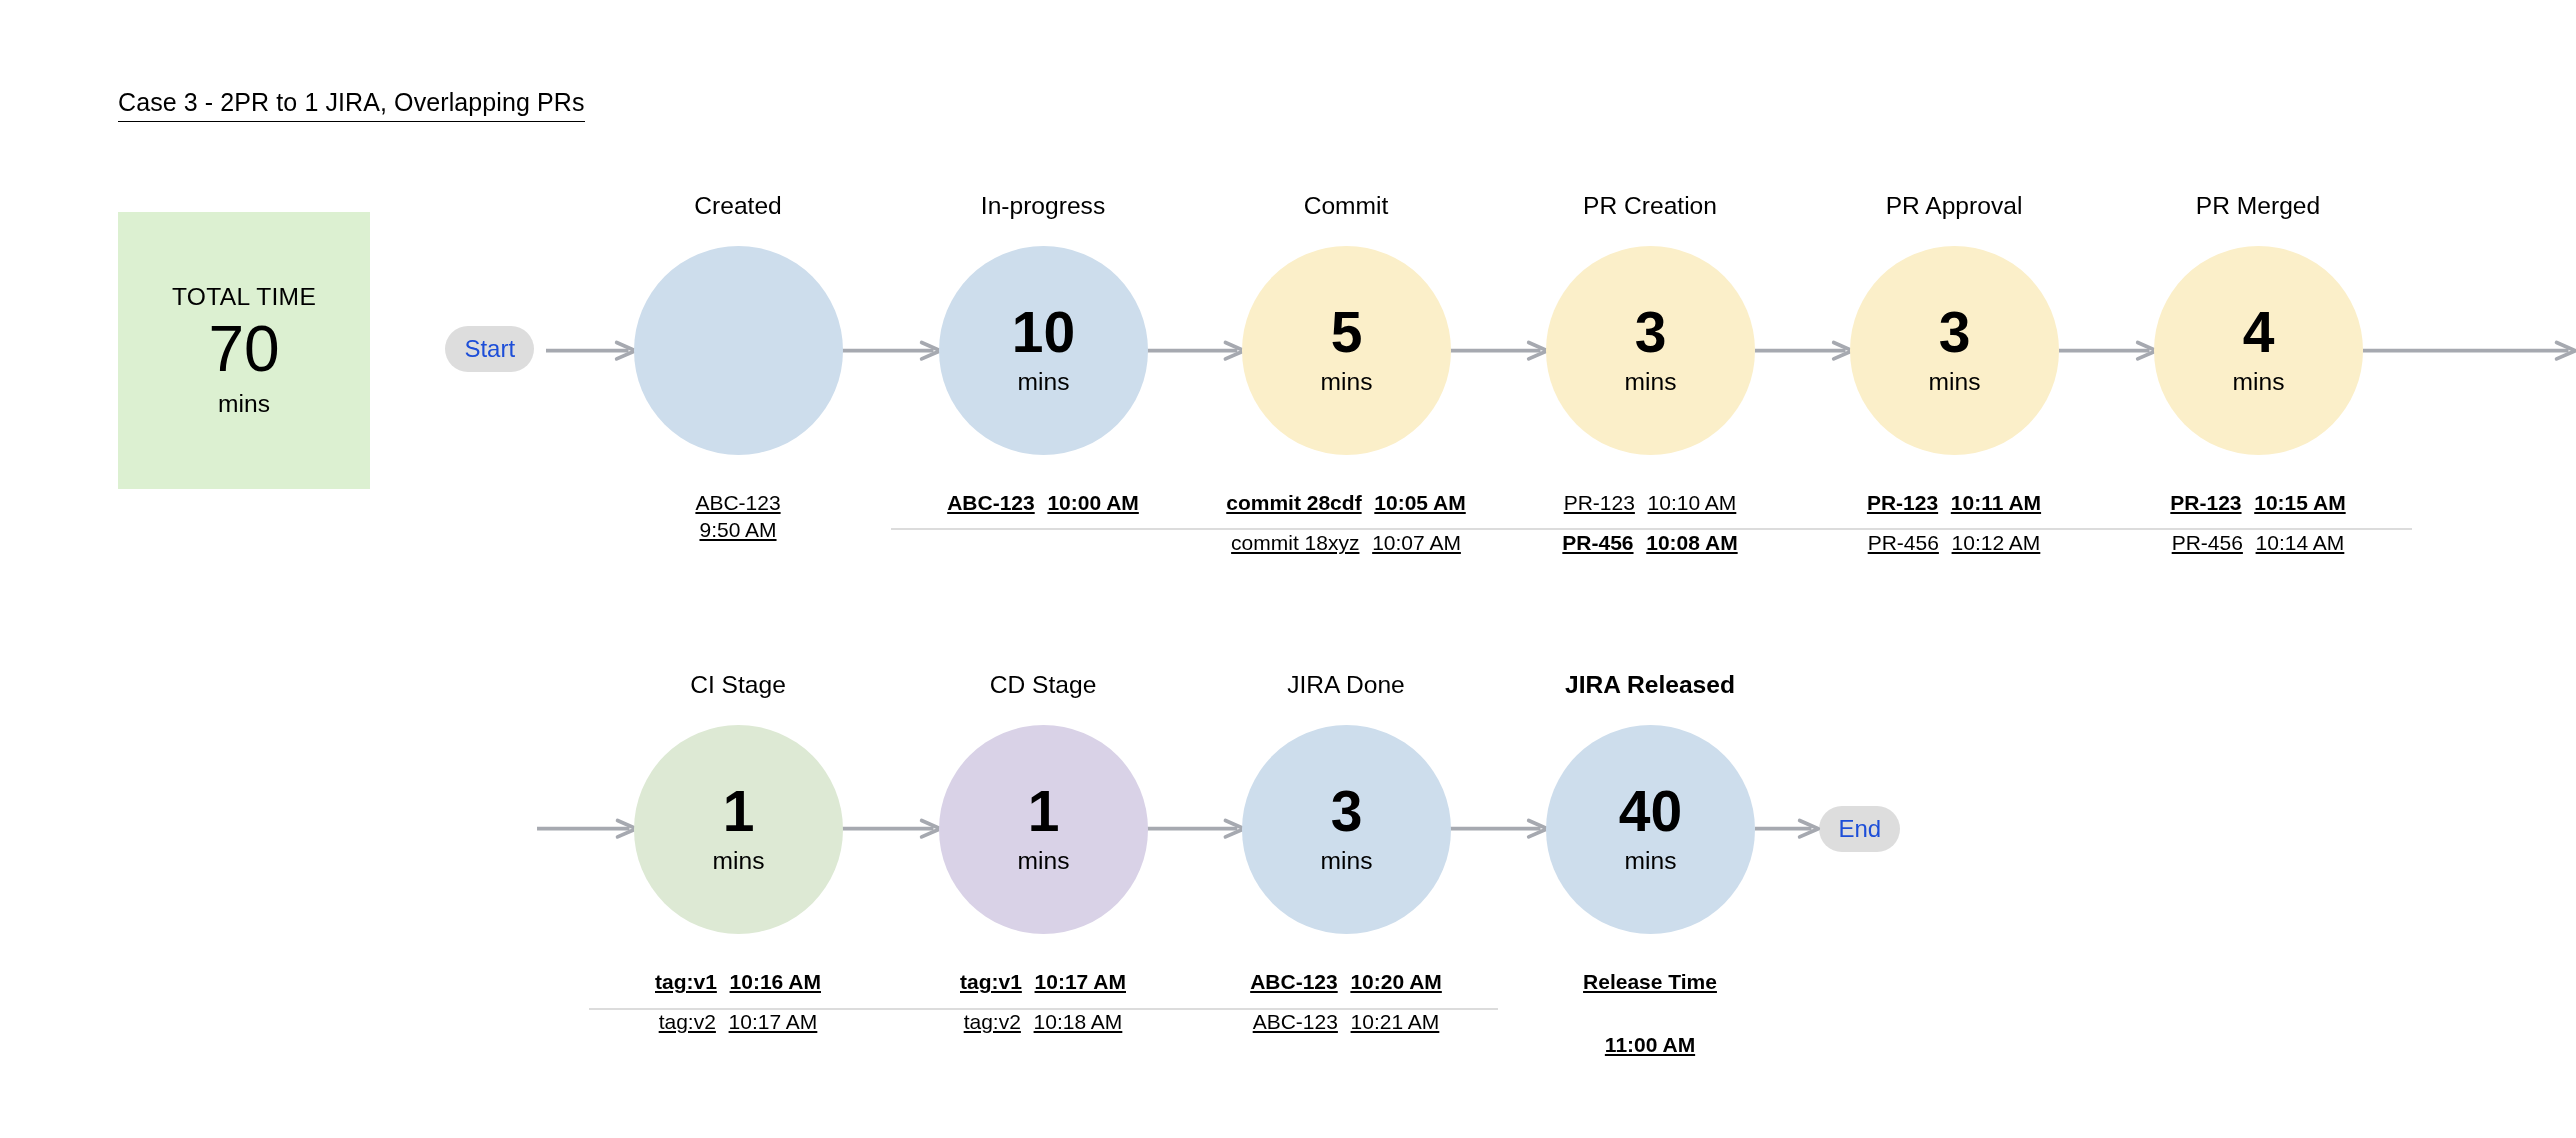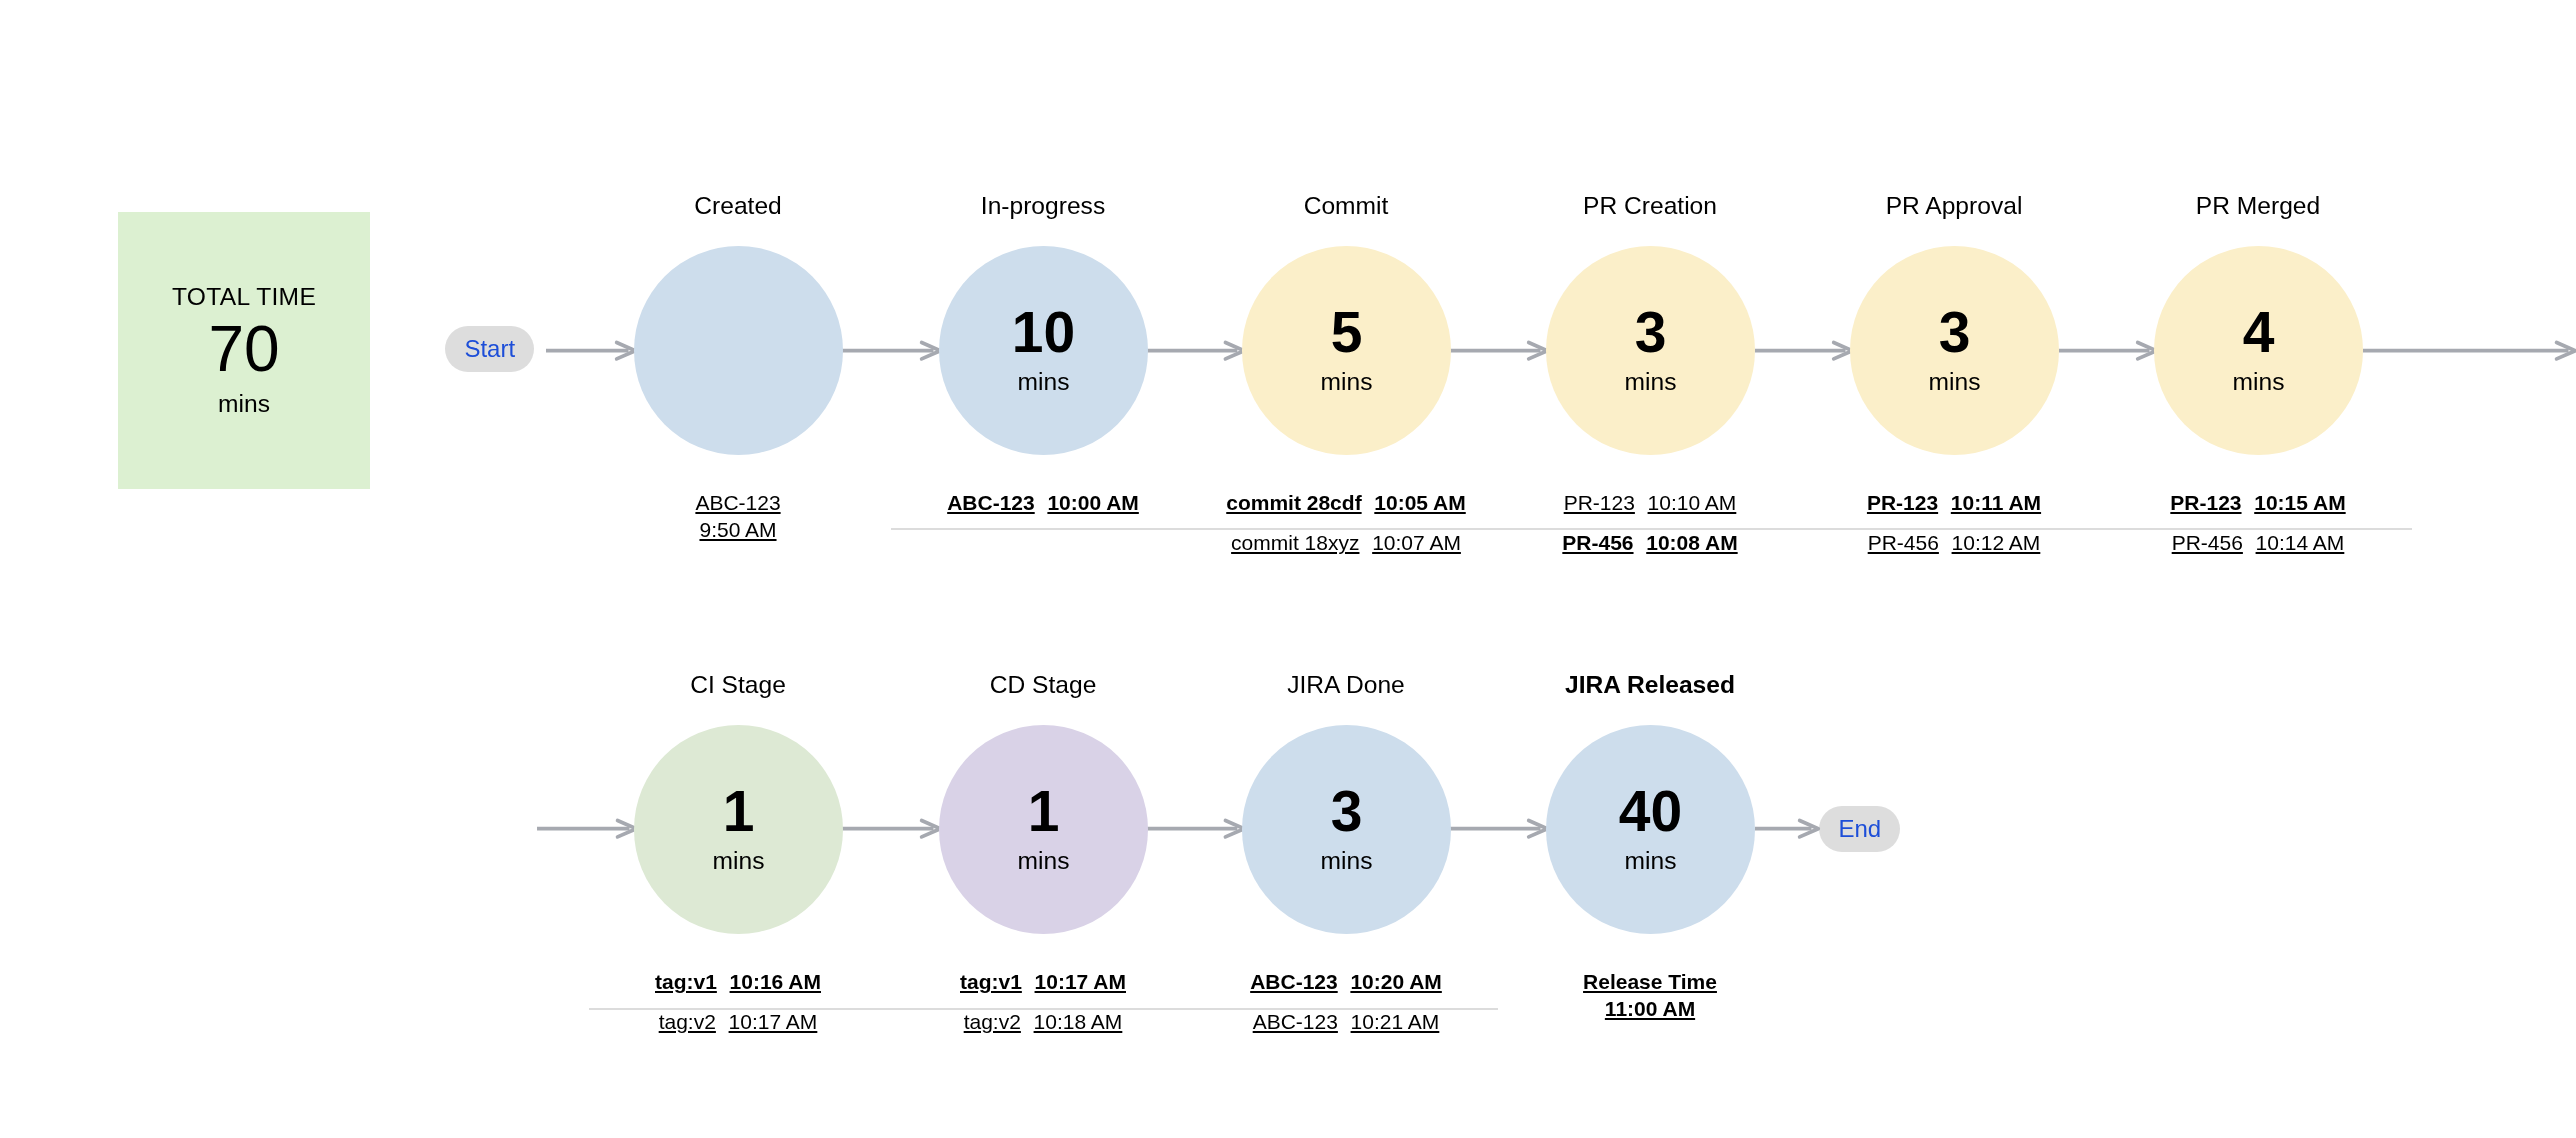--- a/index.html
+++ b/index.html
@@ -103,20 +103,21 @@
   .det-sp-top { height: 19.4px; }
 
   
   .sep { position: absolute; height: 1.5px; background: #dcdcdc; }
 </style>
 </head>
 <body>
 
 <div id="stage">
 
+  <div class="title">Case 3 - 2PR to 1 JIRA, Overlapping PRs</div>
 
   <div class="total-card">
     <div class="tt-label">TOTAL TIME</div>
     <div class="tt-value">70</div>
     <div class="tt-unit">mins</div>
   </div>
 
   <div class="pill" id="start-pill" style="left:445px; top:326px;">Start</div>
   <div class="pill" id="end-pill" style="left:1819px; top:806px;">End</div>
 
@@ -344,21 +345,21 @@
           </div>
         </div>
       </div>
       <div class="node" style="left: 1650px; top: 829px; width: 0px; height: 0px;">
         <div class="node-head" style="top: -158px; font-weight: bold;">JIRA Released</div>
         <div class="circle" style="width: 209px; height: 209px; left: -104px; top: -104px; background: rgb(205, 221, 236);">
           <div class="c-val">40</div>
           <div class="c-unit">mins</div>
         </div>
         <div class="details" style="top: 142px;">
-          <div class="det-line r1 stacked" style="line-height: 1;">
+          <div class="det-line r1 stacked" style="line-height: 1; gap: 36px;">
             <span class="b" style="margin-bottom: 6px;">Release Time</span>
             <span class="b" style="margin-bottom: 6px;">11:00 AM</span>
           </div>
         </div>
       </div>
     </div>
 
   <div class="sep" style="left:891px; top:528px; width:1521px;"></div>
   <div class="sep" style="left:589px; top:1008px; width:909px;"></div>
 

